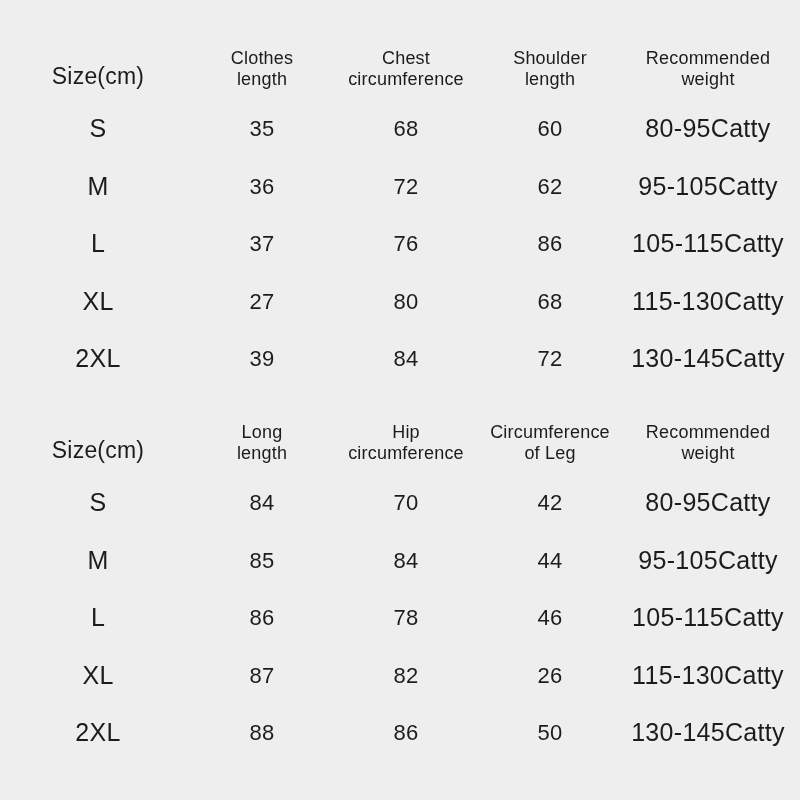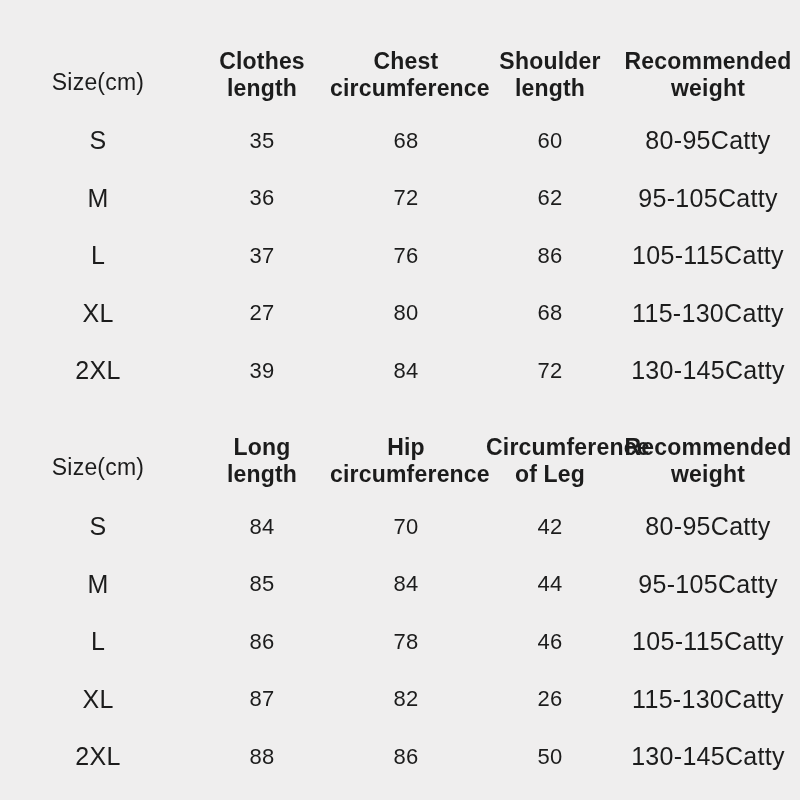--- a/index.html
+++ b/index.html
@@ -33,22 +33,22 @@
     border-collapse: collapse;
     table-layout: fixed;
   }
   th, td {
     text-align: center;
     vertical-align: middle;
     border: none;
     padding: 0;
   }
   thead th {
-    font-weight: bold;
-    font-size: 23px;
+    font-weight: normal;
+    font-size: 18px;
     line-height: 1.18;
     padding: 6px 2px 10px 2px;
     letter-spacing: 0.2px;
   }
   tbody td {
     font-weight: normal;
     font-size: 22px;
     line-height: 1.1;
     padding: 15px 2px 15px 2px;
     letter-spacing: 0.3px;

